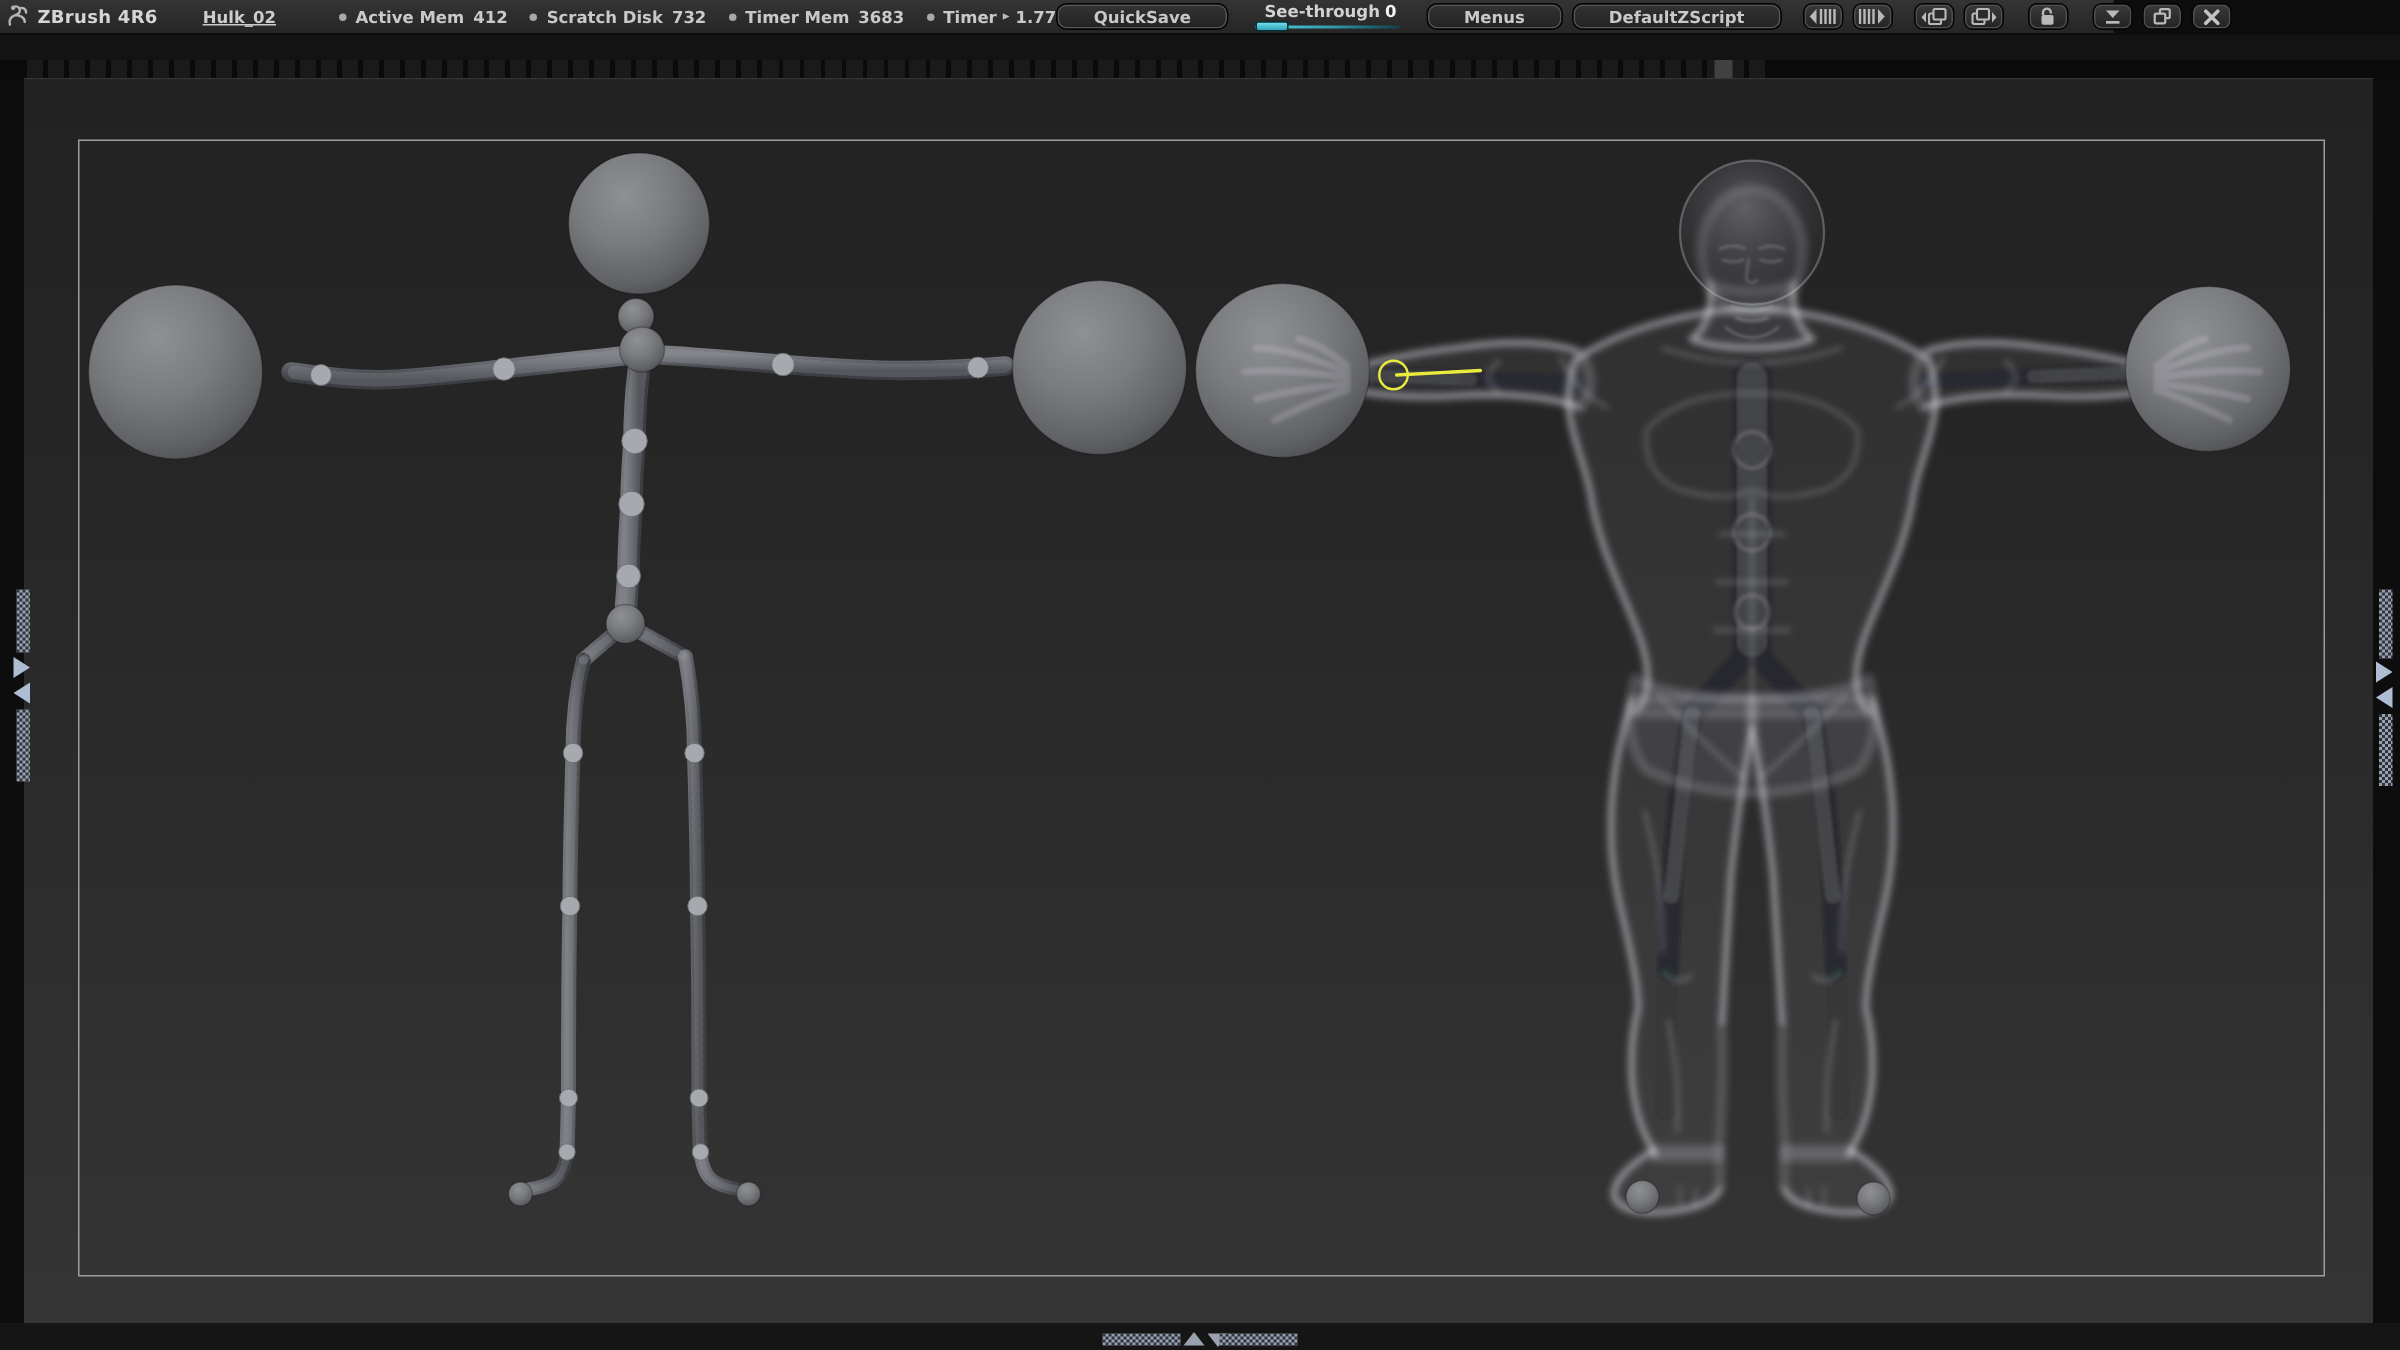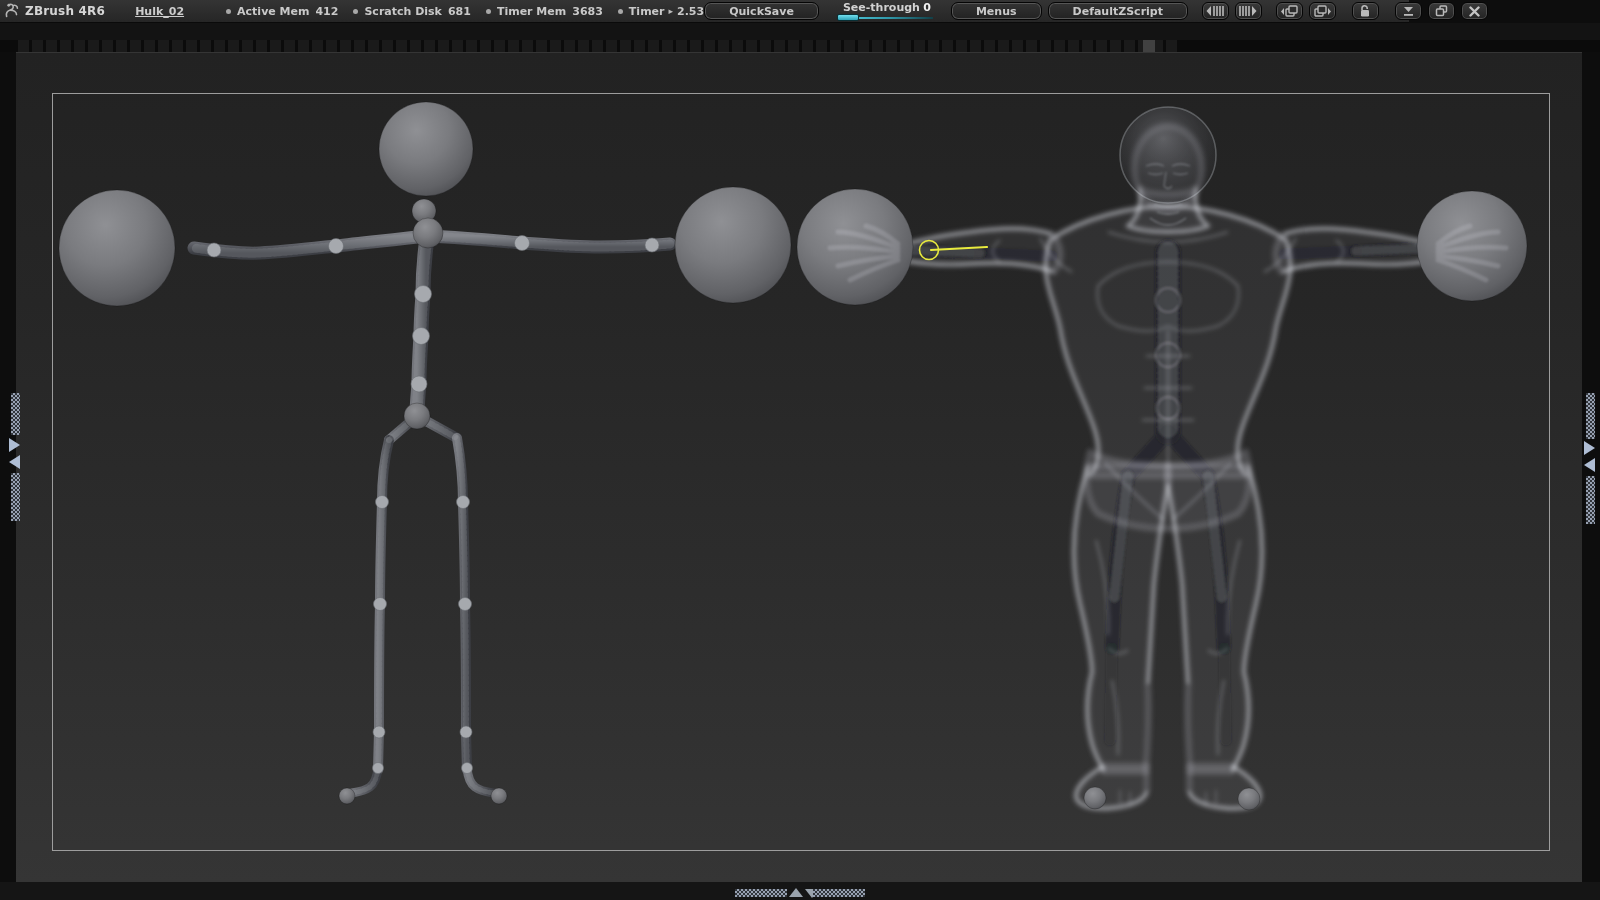--- a/index.html
+++ b/index.html
@@ -63,32 +63,32 @@
   <span class="tb-doc">Hulk_02</span>
   <div class="stats">
     <span class="stat">
         <i class="dot"></i>
         <span>Active Mem</span>
         <span>412</span>
       </span>
     <span class="stat">
         <i class="dot"></i>
         <span>Scratch Disk</span>
-        <span>681</span>
+        <span>732</span>
       </span>
     <span class="stat">
         <i class="dot"></i>
         <span>Timer Mem</span>
         <span>3683</span>
       </span>
     <span class="stat">
         <i class="dot"></i>
         <span>Timer</span>
         <span class="tri">▸</span>
-        <span>2.53</span>
+        <span>1.77</span>
       </span>
   </div>
 
   <div class="tb-right">
     <button class="zbtn">QuickSave</button>
 
     <div id="seethrough">
       <span class="st-lab">See-through</span>
       <span class="st-val">0</span>
       <div class="track"></div>

